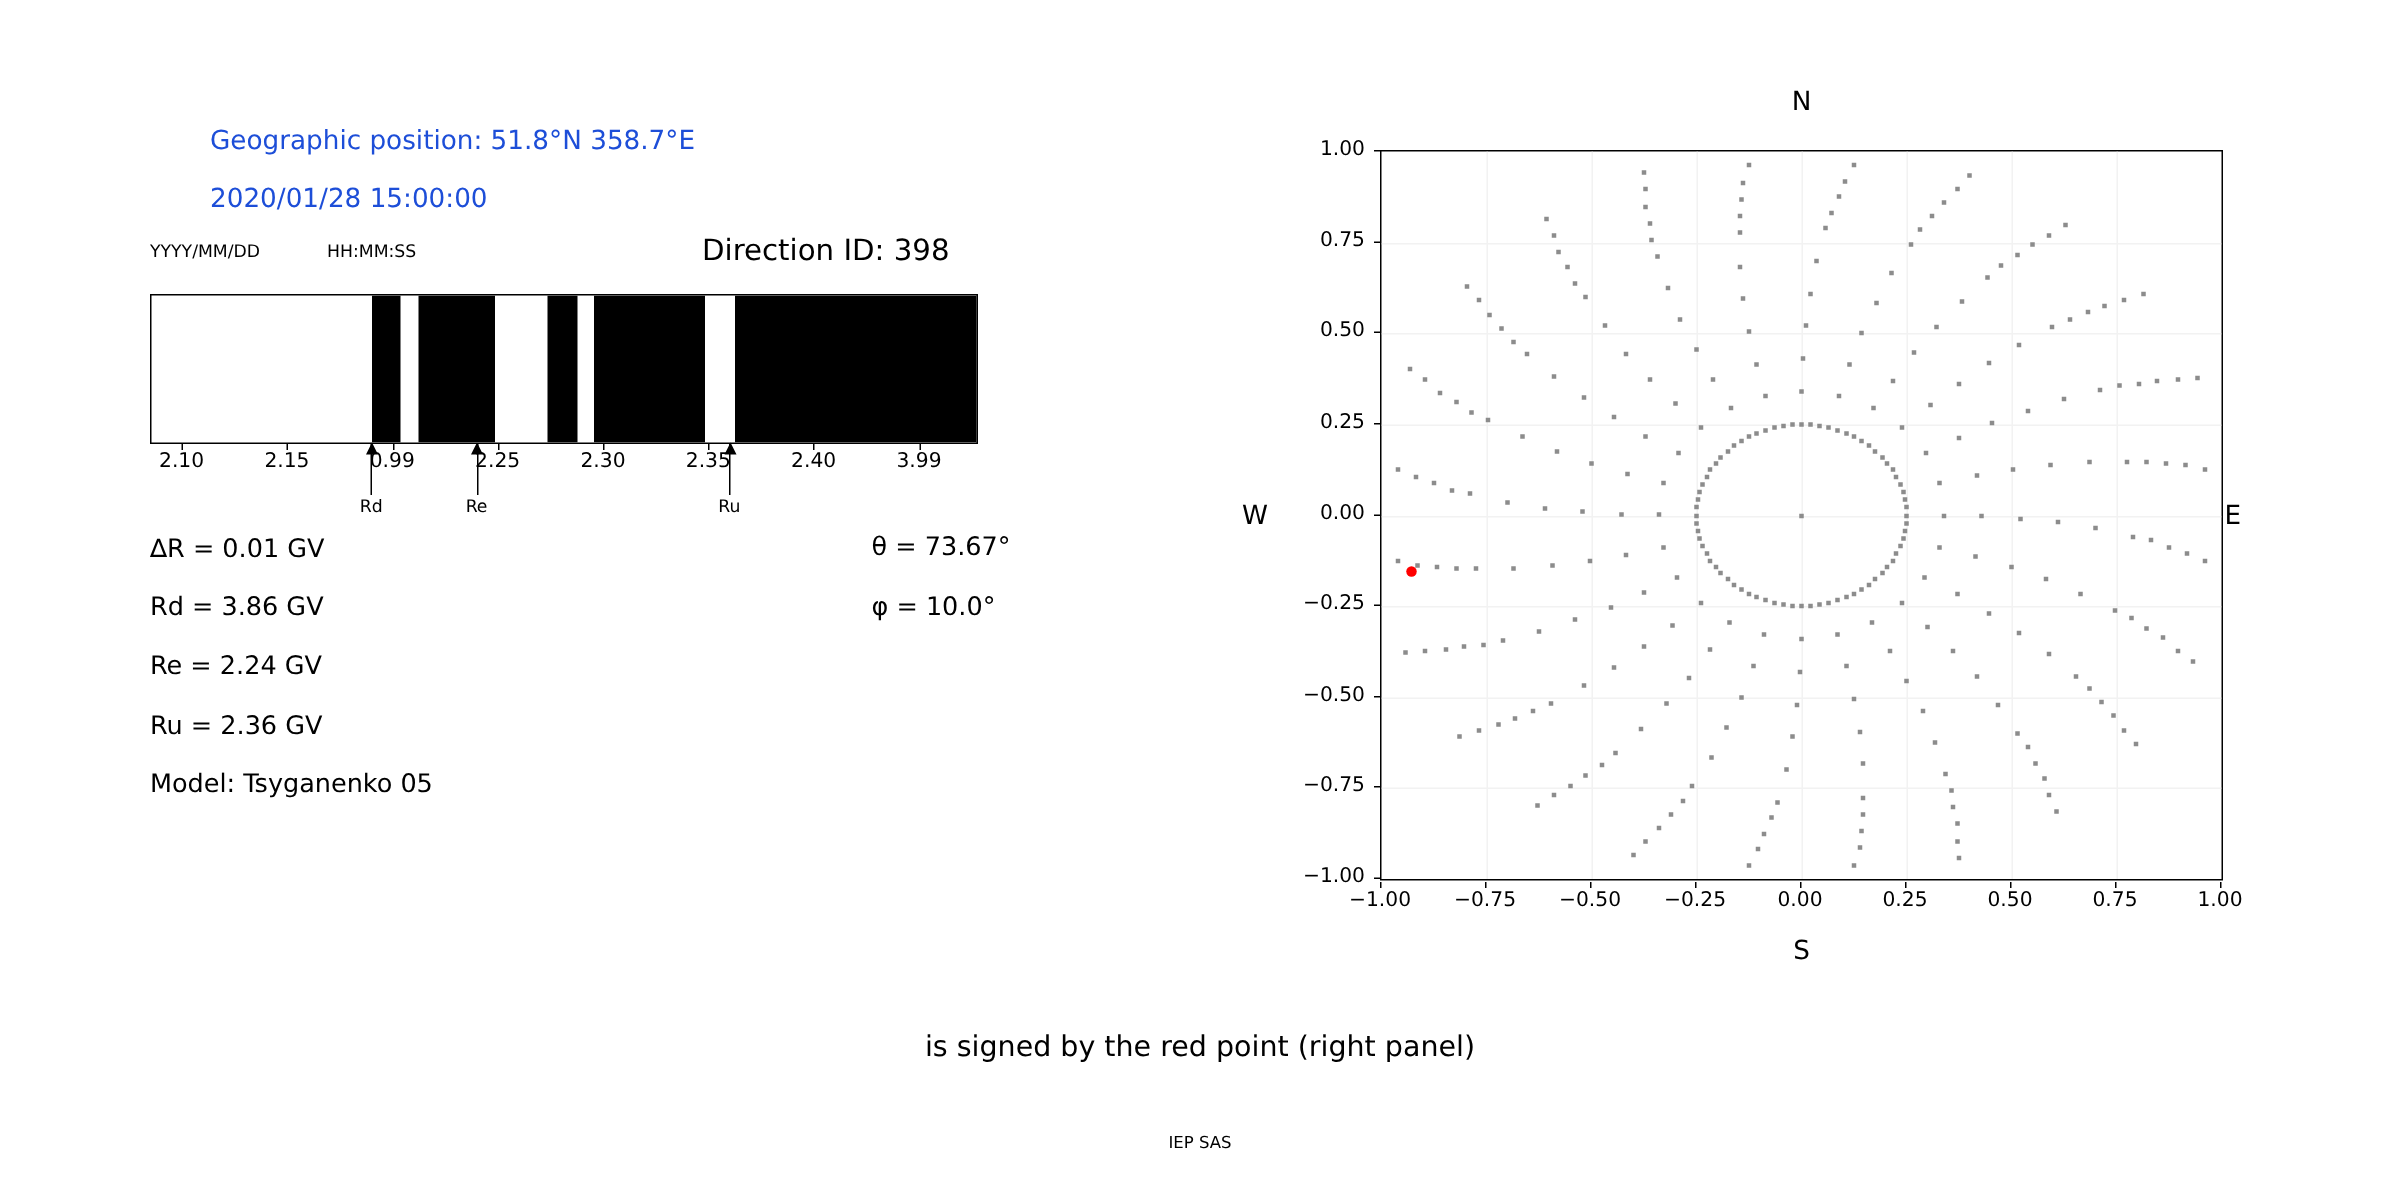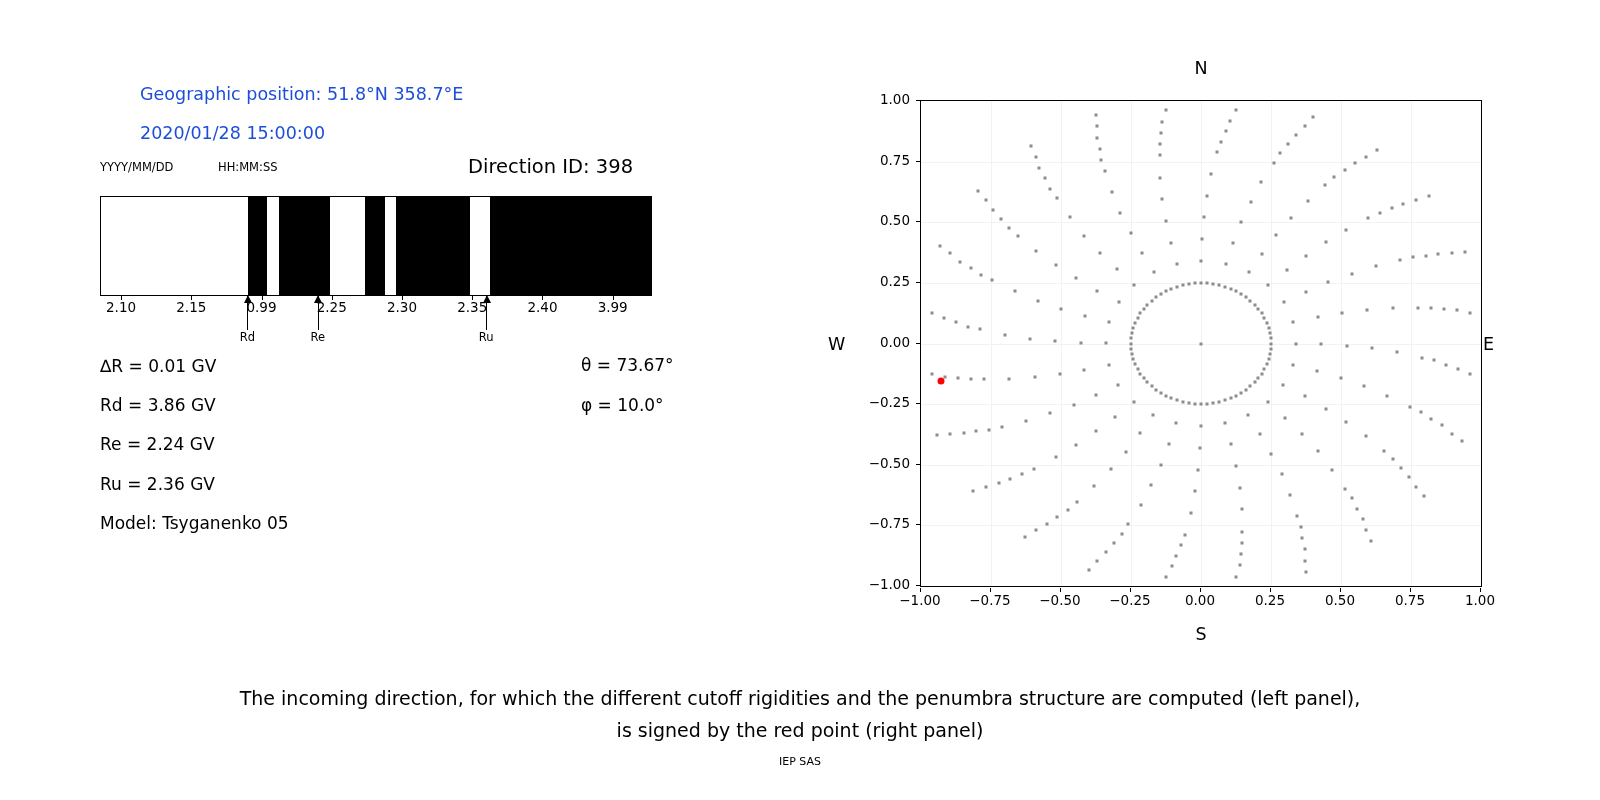--- a/index.html
+++ b/index.html
@@ -656,16 +656,15 @@
     <div class="polar-label-y" style="top: 281.875px;">0.25</div>
     <div class="polar-tick-y" style="top: 221.25px;"></div>
     <div class="polar-label-y" style="top: 221.25px;">0.50</div>
     <div class="polar-tick-y" style="top: 160.625px;"></div>
     <div class="polar-label-y" style="top: 160.625px;">0.75</div>
     <div class="polar-tick-y" style="top: 100px;"></div>
     <div class="polar-label-y" style="top: 100px;">1.00</div>
   </div>
 
 <div id="caption">
-  <div>The incoming direction, for which the different cutoff rigidities and the penumbra structure are computed (left panel),</div>
   <div>is signed by the red point (right panel)</div>
 </div>
 <div id="footer-credit">IEP SAS</div>
 
 </body></html>

